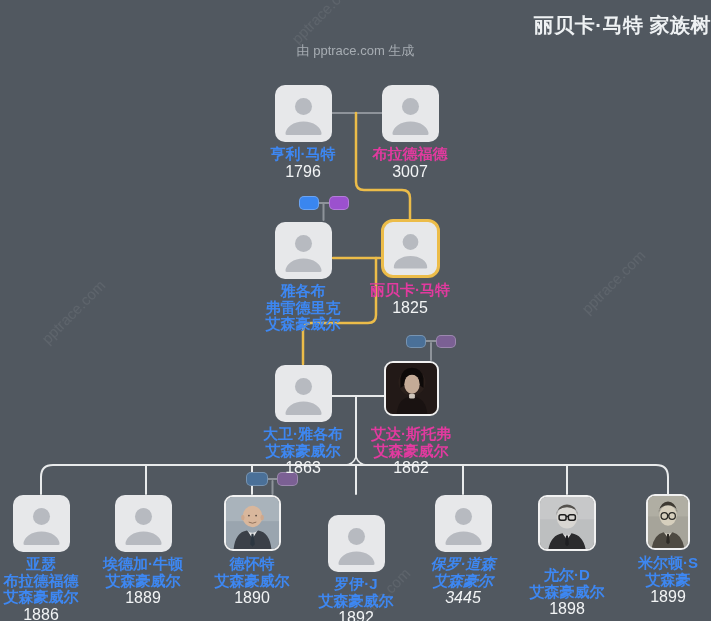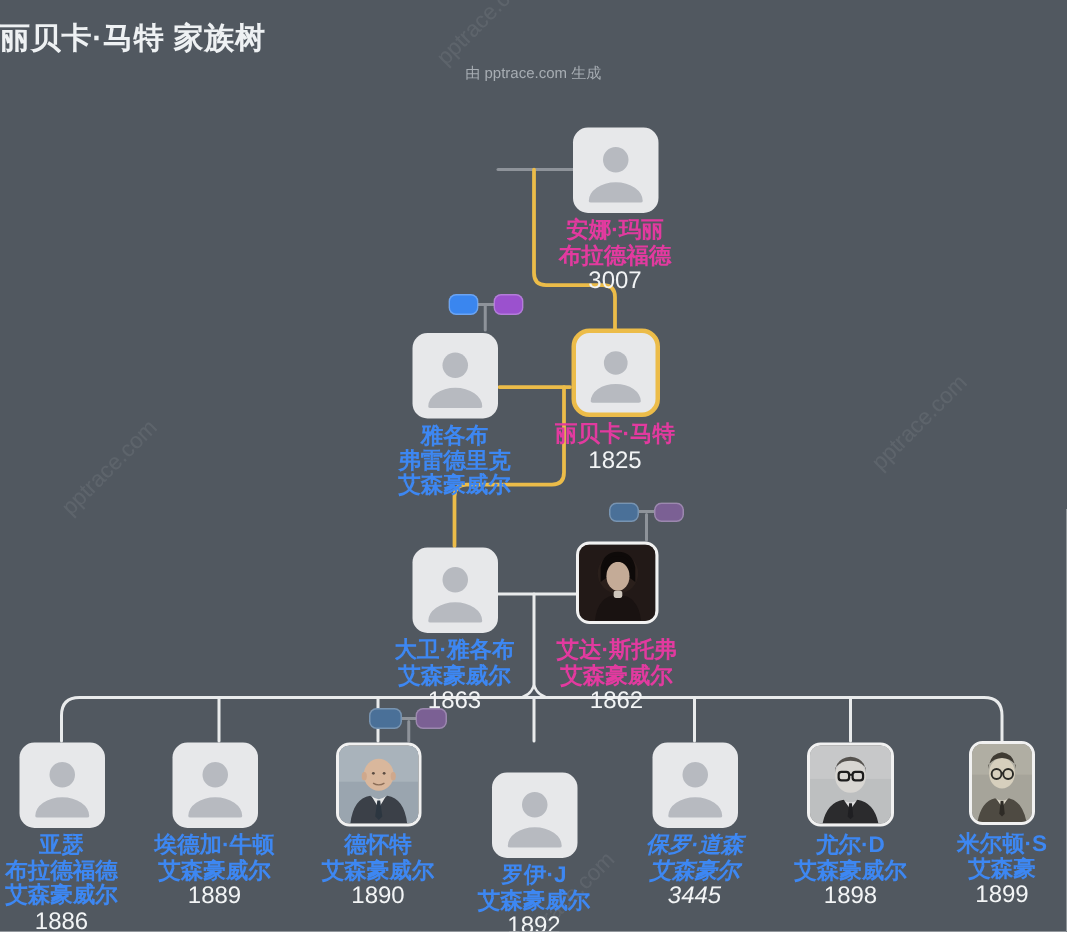--- a/index.html
+++ b/index.html
@@ -2,26 +2,26 @@
 <html style="--background: #515860; --male-name: #3d87f2; --female-name: #e23a9f; --year-text: #f2f4f5; --highlight-gold: #ecbc49; --male-pill: #3a86ef; --female-pill: #9b51ce; --male-pill-muted: #4a7098; --female-pill-muted: #7b6094; --connector-gray: #8e939a; --connector-white: #e9ebec; --card-background: #e7e8ea; --avatar-silhouette: #b7bac0;"><head>
 <meta charset="utf-8">
 <style>
   html,body{margin:0;padding:0;}
   .stage{
     position:relative;width:711px;height:621px;overflow:hidden;
     background:var(--background,#515860);
     font-family:"Liberation Sans","DejaVu Sans",sans-serif;
   }
   .title{
-    position:absolute;top:12px;left:0;width:100%;text-align:left;
+    position:absolute;top:12px;left:0;width:100%;text-align:right;
     font-size:20px;font-weight:bold;color:#eef1f3;letter-spacing:.5px;
   }
   .subtitle{
     position:absolute;top:42px;left:0;width:100%;text-align:center;
-    font-size:10px;color:#a7adb3;
+    font-size:13px;color:#a7adb3;
   }
   .wm{
     position:absolute;font-size:15px;color:#ffffff;opacity:.07;
     transform:rotate(-45deg);transform-origin:left bottom;white-space:nowrap;
     pointer-events:none;
   }
   svg.lines{position:absolute;left:0;top:0;pointer-events:none;}
   svg.lines path{fill:none;stroke-linecap:round;}
   .ln-gray{stroke:var(--connector-gray,#8e939a);stroke-width:2;}
   .ln-gold{stroke:var(--highlight-gold,#ecbc49);stroke-width:2.5;}
@@ -69,30 +69,41 @@
     <path class="ln-gray" d="M268,479 H277 M272.5,481 V494"></path>
   </svg>
 
   <span class="pill m" style="left:299px;top:196px;width:20px;"></span>
   <span class="pill f" style="left:329px;top:196px;width:20px;"></span>
   <span class="pill m muted" style="left:406px;top:335px;width:20px;height:13px;"></span>
   <span class="pill f muted" style="left:436px;top:335px;width:20px;height:13px;"></span>
   <span class="pill m muted" style="left:246px;top:472px;width:22px;"></span>
   <span class="pill f muted" style="left:277px;top:472px;width:21px;"></span>
 
+  <div class="person" style="left:243px;top:85px;">
+    <div class="card avatar-card">
+      <svg viewBox="0 0 57 57" width="100%" height="100%">
+          <circle cx="28.5" cy="21.5" r="8.5" fill="#b7bac0"></circle>
+          <path d="M10.5,49 a18,12.5 0 0 1 36,0 q0,1 -1.5,1 h-33 q-1.5,0 -1.5,-1 z" fill="#b7bac0"></path>
+        </svg>
+    </div>
+    <div class="nm male">
+      <div>亨利·马特</div>
+    </div>
+    <div class="yr">1796</div>
+  </div>
 
   <div class="person" style="left:350px;top:85px;">
     <div class="card avatar-card">
       <svg viewBox="0 0 57 57" width="100%" height="100%">
           <circle cx="28.5" cy="21.5" r="8.5" fill="#b7bac0"></circle>
           <path d="M10.5,49 a18,12.5 0 0 1 36,0 q0,1 -1.5,1 h-33 q-1.5,0 -1.5,-1 z" fill="#b7bac0"></path>
         </svg>
     </div>
     <div class="nm female">
-      <div>安娜·玛丽</div>
       <div>布拉德福德</div>
     </div>
     <div class="yr">3007</div>
   </div>
 
   <div class="person" style="left:243px;top:222px;">
     <div class="card avatar-card">
       <svg viewBox="0 0 57 57" width="100%" height="100%">
           <circle cx="28.5" cy="21.5" r="8.5" fill="#b7bac0"></circle>
           <path d="M10.5,49 a18,12.5 0 0 1 36,0 q0,1 -1.5,1 h-33 q-1.5,0 -1.5,-1 z" fill="#b7bac0"></path>
@@ -241,21 +252,21 @@
         <g stroke="#1d1d1d" stroke-width="1.6" fill="none">
           <rect x="20.5" y="19" width="7.5" height="6" rx="2"></rect>
           <rect x="30.5" y="19" width="7.5" height="6" rx="2"></rect>
           <line x1="28" y1="21" x2="30.5" y2="21"></line>
         </g>
         <path d="M9,56 Q12,41 24,39 L29,43 L34,39 Q46,41 49,56 Z" fill="#2b2b2d"></path>
         <path d="M24.5,39.5 L29,46 L33.5,39.5 Q29,42.5 24.5,39.5 Z" fill="#dedede"></path>
         <path d="M28,41.5 L30,41.5 L31,51 L29,53 L27,51 Z" fill="#1f1f22"></path>
       </svg>
     </div>
-    <div class="nm male" style="margin-top:5px;">
+    <div class="nm male" style="margin-top:16px;">
       <div>尤尔·D</div>
       <div>艾森豪威尔</div>
     </div>
     <div class="yr">1898</div>
   </div>
 
   <div class="person" style="left:608px;top:494px;">
     <div class="card photo-card" style="width:44px;height:56px;">
       <svg viewBox="0 0 44 56" width="100%" height="100%" preserveAspectRatio="none">
         <rect width="44" height="56" fill="#a6a49a"></rect>

